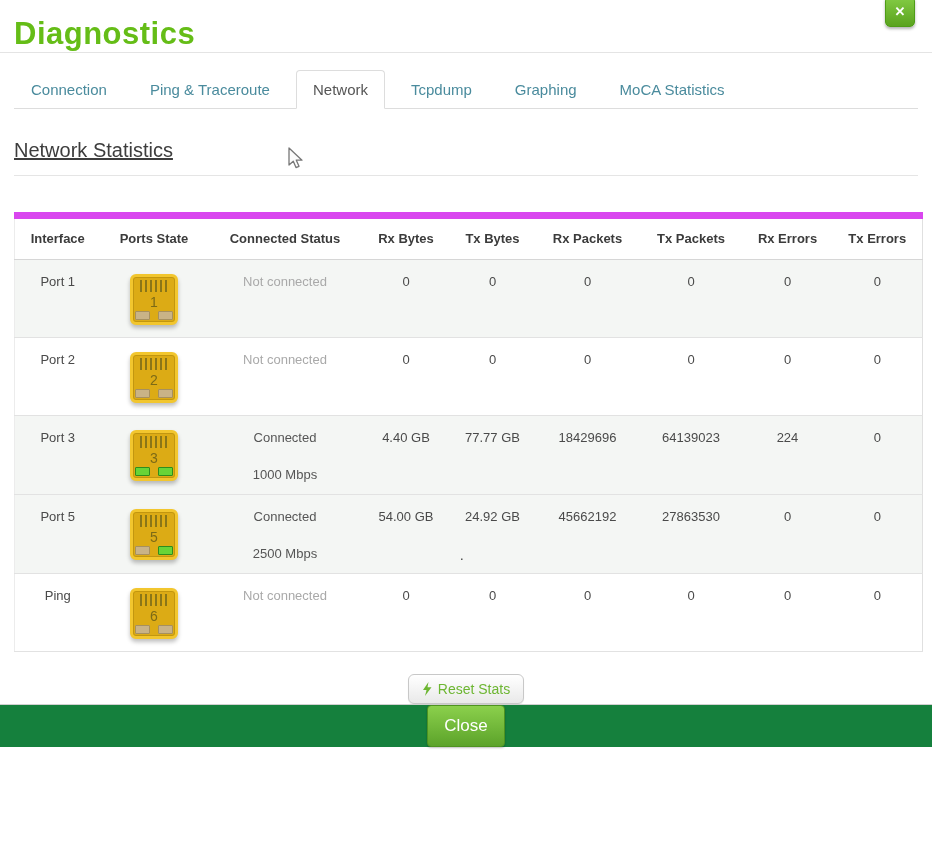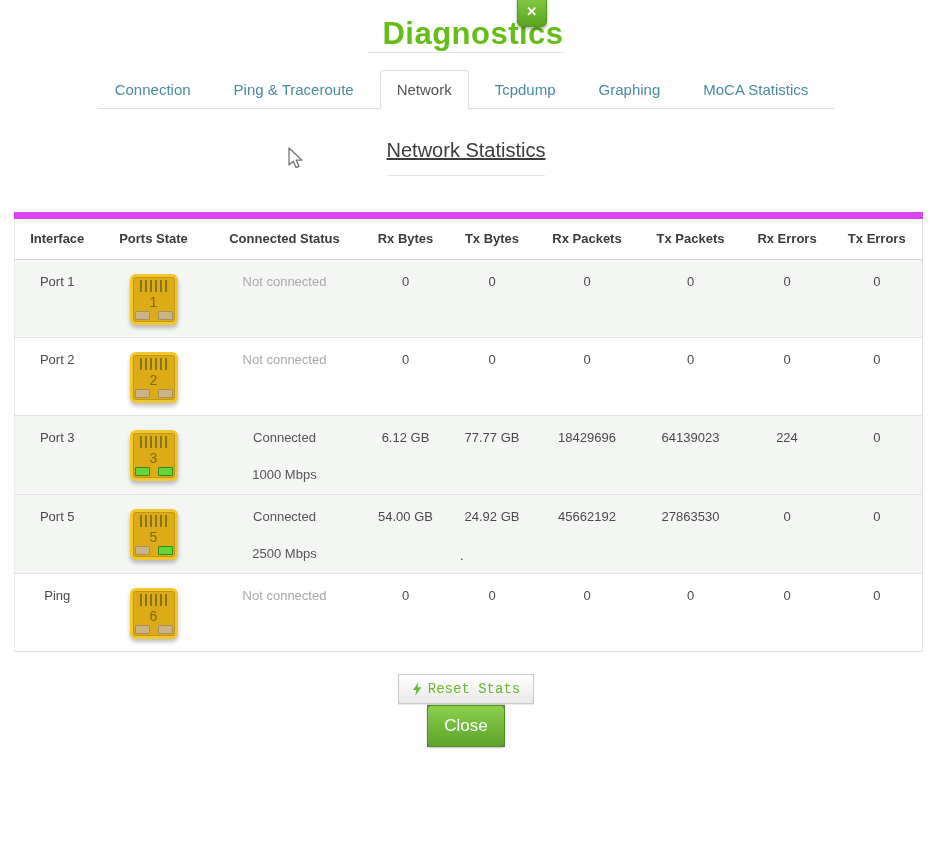--- a/index.html
+++ b/index.html
@@ -4,21 +4,21 @@
 <style>
   * { margin: 0; padding: 0; box-sizing: border-box; }
   html, body { background: #ffffff; }
   body {
     width: 932px; height: 859px;
     font-family: "Liberation Sans", sans-serif;
     color: #4a4a4a;
     position: relative;
     overflow: hidden;
   }
-  .modal { width: 932px; height: 633px; display: flex; flex-direction: column; background: #fff; position: relative; align-items: center; }
+  .modal { width: 932px; height: 633px; display: flex; flex-direction: column; background: #fff; position: relative; }
 
   
   .modal-header { height: 78px; border-bottom: 1px solid #e4e4e4; position: relative; }
   .modal-title { font-size: 31px; font-weight: bold; color: #65bd17; margin: 16px 0 0 14px; letter-spacing: 0.5px; }
   .close-x {
     position: absolute; top: -4px; right: 17px;
     width: 30px; height: 31px;
     background: linear-gradient(#84cc45, #5aa31e);
     border: 1px solid #4e9c17; border-radius: 5px;
     color: #fff; font-size: 13px; font-weight: bold;
@@ -98,29 +98,29 @@
   }
   .led.on { background: #68d437; border-color: #2e8d1d; }
   .led-left { left: 2px; } .led-right { right: 2px; }
 
   
   .reset-wrap { text-align: center; margin-top: 22px; }
   .reset-btn {
     display: inline-flex; align-items: center; gap: 6px;
     padding: 6px 13px; font-size: 14px; color: #6db632;
     background: linear-gradient(#ffffff, #e9e9e9);
-    border: 1px solid #c8c8c8; border-radius: 0;
+    border: 1px solid #c8c8c8; border-radius: 6px;
     box-shadow: 0 1px 1px rgba(0,0,0,0.08);
-    cursor: pointer; font-family: Liberation Mono, monospace;
+    cursor: pointer; font-family: Liberation Sans, sans-serif;
   }
 
   
   .modal-footer {
     margin-top: auto; height: 64px;
-    background: #737373; border-top: 1px solid #d0d0d0;
+    background: #15803d; border-top: 1px solid #d0d0d0;
     display: flex; align-items: center; justify-content: center;
   }
   .close-btn {
     min-width: 73px; padding: 10px 16px;
     background: linear-gradient(#8bd04c, #5ca32a);
     border: 1px solid #4e9320; border-radius: 4px;
     color: #fff; font-size: 17px;
     box-shadow: 0 1px 2px rgba(0,0,0,0.25);
     cursor: pointer; font-family: "Liberation Sans", sans-serif;
   }
@@ -228,21 +228,21 @@
           <div class="port-pins"></div>
           <div class="port-num">3</div>
           <div class="led led-left on"></div>
           <div class="led led-right on"></div>
         </div>
       </td>
       <td class="cell-status">
             <div class="status-line">Connected</div>
             <div class="status-line">1000 Mbps</div>
           </td>
-      <td>6.12 GB</td>
+      <td>4.40 GB</td>
       <td>77.77 GB</td>
       <td>18429696</td>
       <td>64139023</td>
       <td>224</td>
       <td>0</td>
     </tr>
         <tr class="row striped">
       <td>Port 5</td>
       <td class="cell-icon">
         <div class="port-icon">

